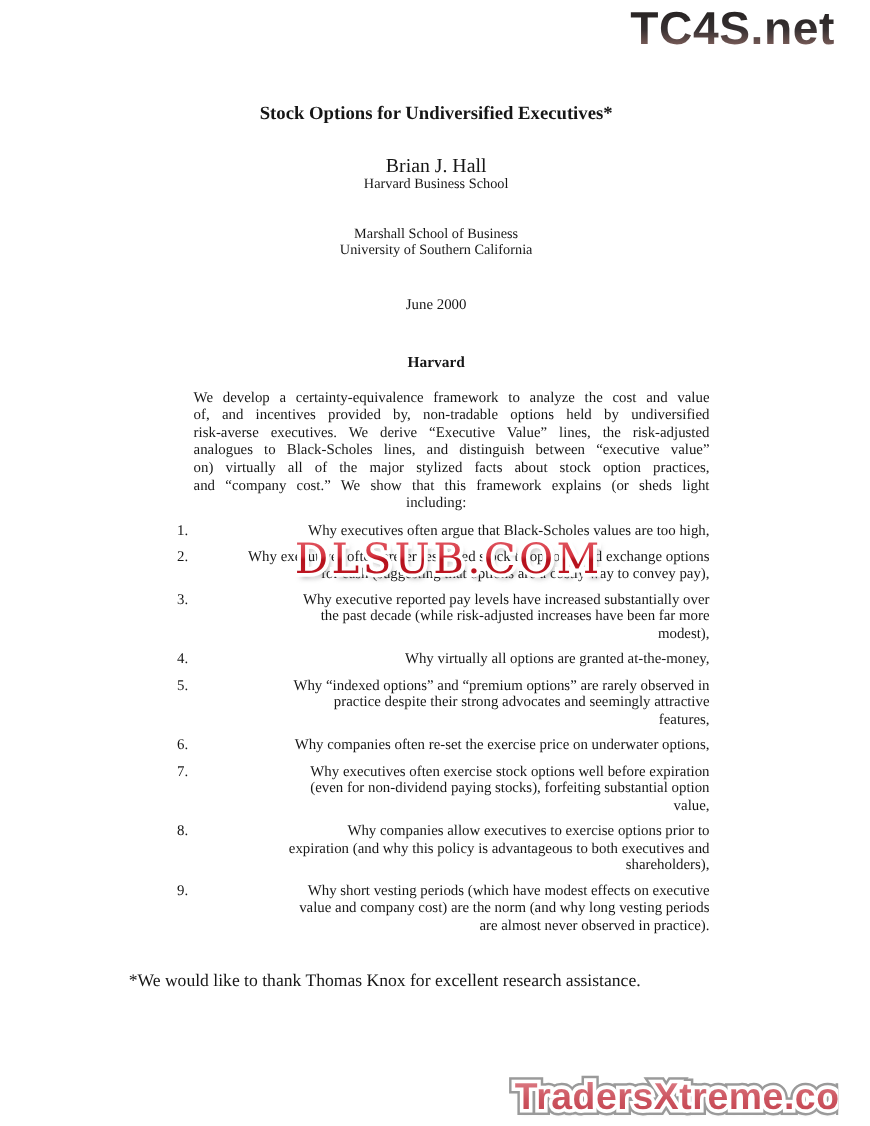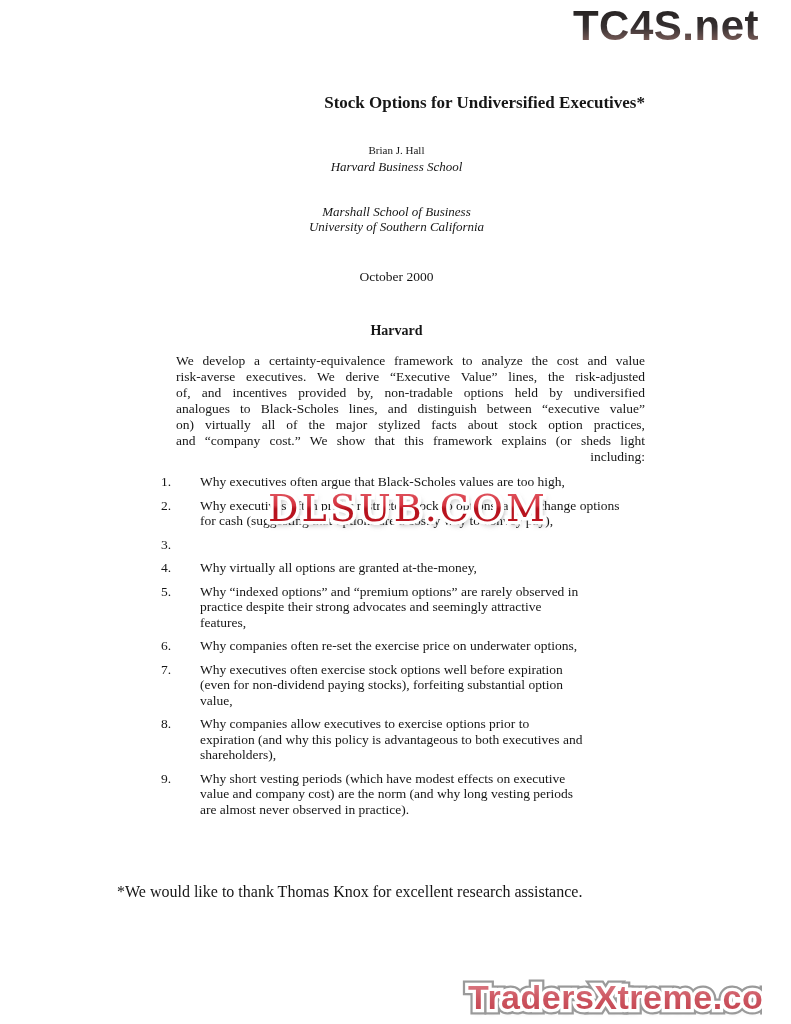--- a/index.html
+++ b/index.html
@@ -8,36 +8,36 @@
     width:762px;height:1024px;
     background:#ffffff;
     font-family:"Liberation Serif",serif;
     color:#161616;
     overflow:hidden;
   }
   .abs{position:absolute;}
   .center{text-align:center;}
   .col{left:148px;width:497px;}
 
-  .doc-title{top:93px;font-size:17px;font-weight:bold;text-align:right;}
-  .author-name{font-size:11px;line-height:17px;}
-  .author-affil{font-size:13px;line-height:15px;font-style:italic;white-space:pre-line;}
+  .doc-title{top:93px;font-size:17px;font-weight:bold;}
+  .author-name{font-size:18px;line-height:17px;}
+  .author-affil{font-size:13px;line-height:15px;white-space:pre-line;}
   .author1{top:142px;}
   .author2{top:204px;}
   .date-line{top:269px;font-size:13.5px;}
   .abstract-head{top:323px;font-size:14px;font-weight:bold;}
 
   .abstract{top:353px;font-size:13.5px;line-height:16px;}
   .jline{text-align:justify;text-align-last:justify;margin-left:28px;}
-  .jlast{text-align:right;}
+  .jlast{text-align:center;}
 
   .list{top:474px;z-index:1;}
   .item{display:flex;margin-bottom:8px;font-size:13.5px;line-height:15.5px;}
   .num{flex:none;width:52px;padding-left:13px;box-sizing:border-box;}
-  .itext{white-space:pre-line;width:445px;}
+  .itext{white-space:pre-line;width:445px;text-align:right;}
 
   .footnote{top:883px;left:117px;font-size:16px;}
 
   
   .wm-top{
     top:4px;right:3px;z-index:6;
     font-family:"Liberation Sans",sans-serif;
     font-weight:bold;font-size:42px;letter-spacing:0.5px;line-height:44px;
     background:linear-gradient(180deg,#242120 6%,#363031 52%,#8f6b65 96%);
     -webkit-background-clip:text;background-clip:text;color:transparent;
@@ -86,46 +86,49 @@
   <div class="abs col center author1">
     <div class="author-name">Brian J. Hall</div>
     <div class="author-affil">Harvard Business School</div>
   </div>
 
   <div class="abs col center author2">
     <div class="author-affil">Marshall School of Business
 University of Southern California</div>
   </div>
 
-  <div class="abs col center date-line">October 2000</div>
+  <div class="abs col center date-line">June 2000</div>
 
   <div class="abs col center abstract-head">Harvard</div>
 
   <div class="abs col abstract">
     <div class="jline">We develop a certainty-equivalence framework to analyze the cost and value</div>
+    <div class="jline">of, and incentives provided by, non-tradable options held by undiversified</div>
     <div class="jline">risk-averse executives. We derive “Executive Value” lines, the risk-adjusted</div>
-    <div class="jline">of, and incentives provided by, non-tradable options held by undiversified</div>
     <div class="jline">analogues to Black-Scholes lines, and distinguish between “executive value”</div>
     <div class="jline">on) virtually all of the major stylized facts about stock option practices,</div>
     <div class="jline">and “company cost.” We show that this framework explains (or sheds light</div>
     <div class="jlast">including:</div>
   </div>
 
   <div class="abs col list">
     <div class="item">
       <div class="num">1.</div>
       <div class="itext">Why executives often argue that Black-Scholes values are too high,</div>
     </div>
     <div class="item">
       <div class="num">2.</div>
       <div class="itext">Why executives often prefer restricted stock to options, and exchange options
 for cash (suggesting that options are a costly way to convey pay),</div>
     </div>
     <div class="item">
       <div class="num">3.</div>
+      <div class="itext">Why executive reported pay levels have increased substantially over
+the past decade (while risk-adjusted increases have been far more
+modest),</div>
     </div>
     <div class="item">
       <div class="num">4.</div>
       <div class="itext">Why virtually all options are granted at-the-money,</div>
     </div>
     <div class="item">
       <div class="num">5.</div>
       <div class="itext">Why “indexed options” and “premium options” are rarely observed in
 practice despite their strong advocates and seemingly attractive
 features,</div>

